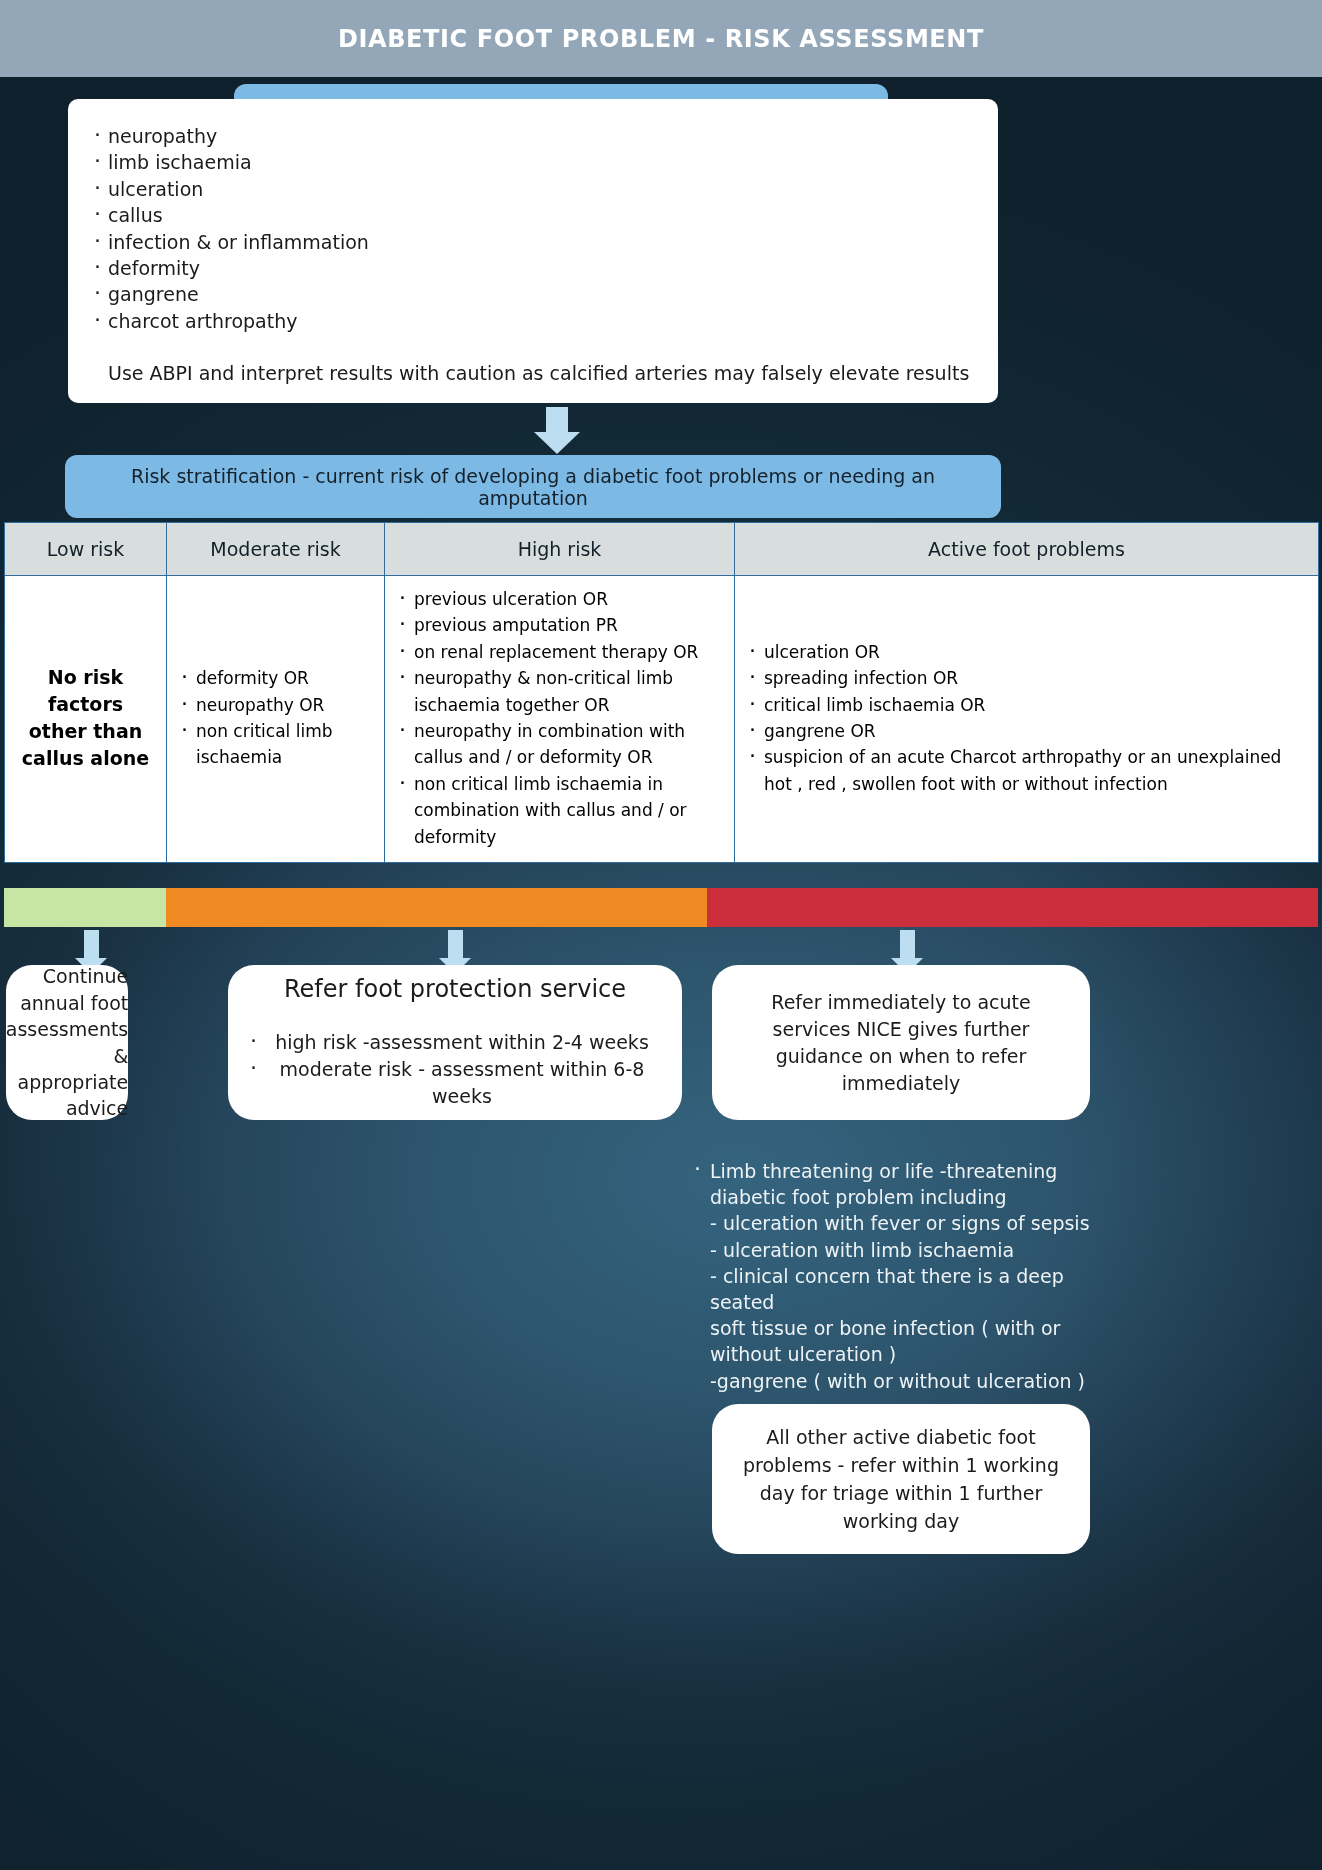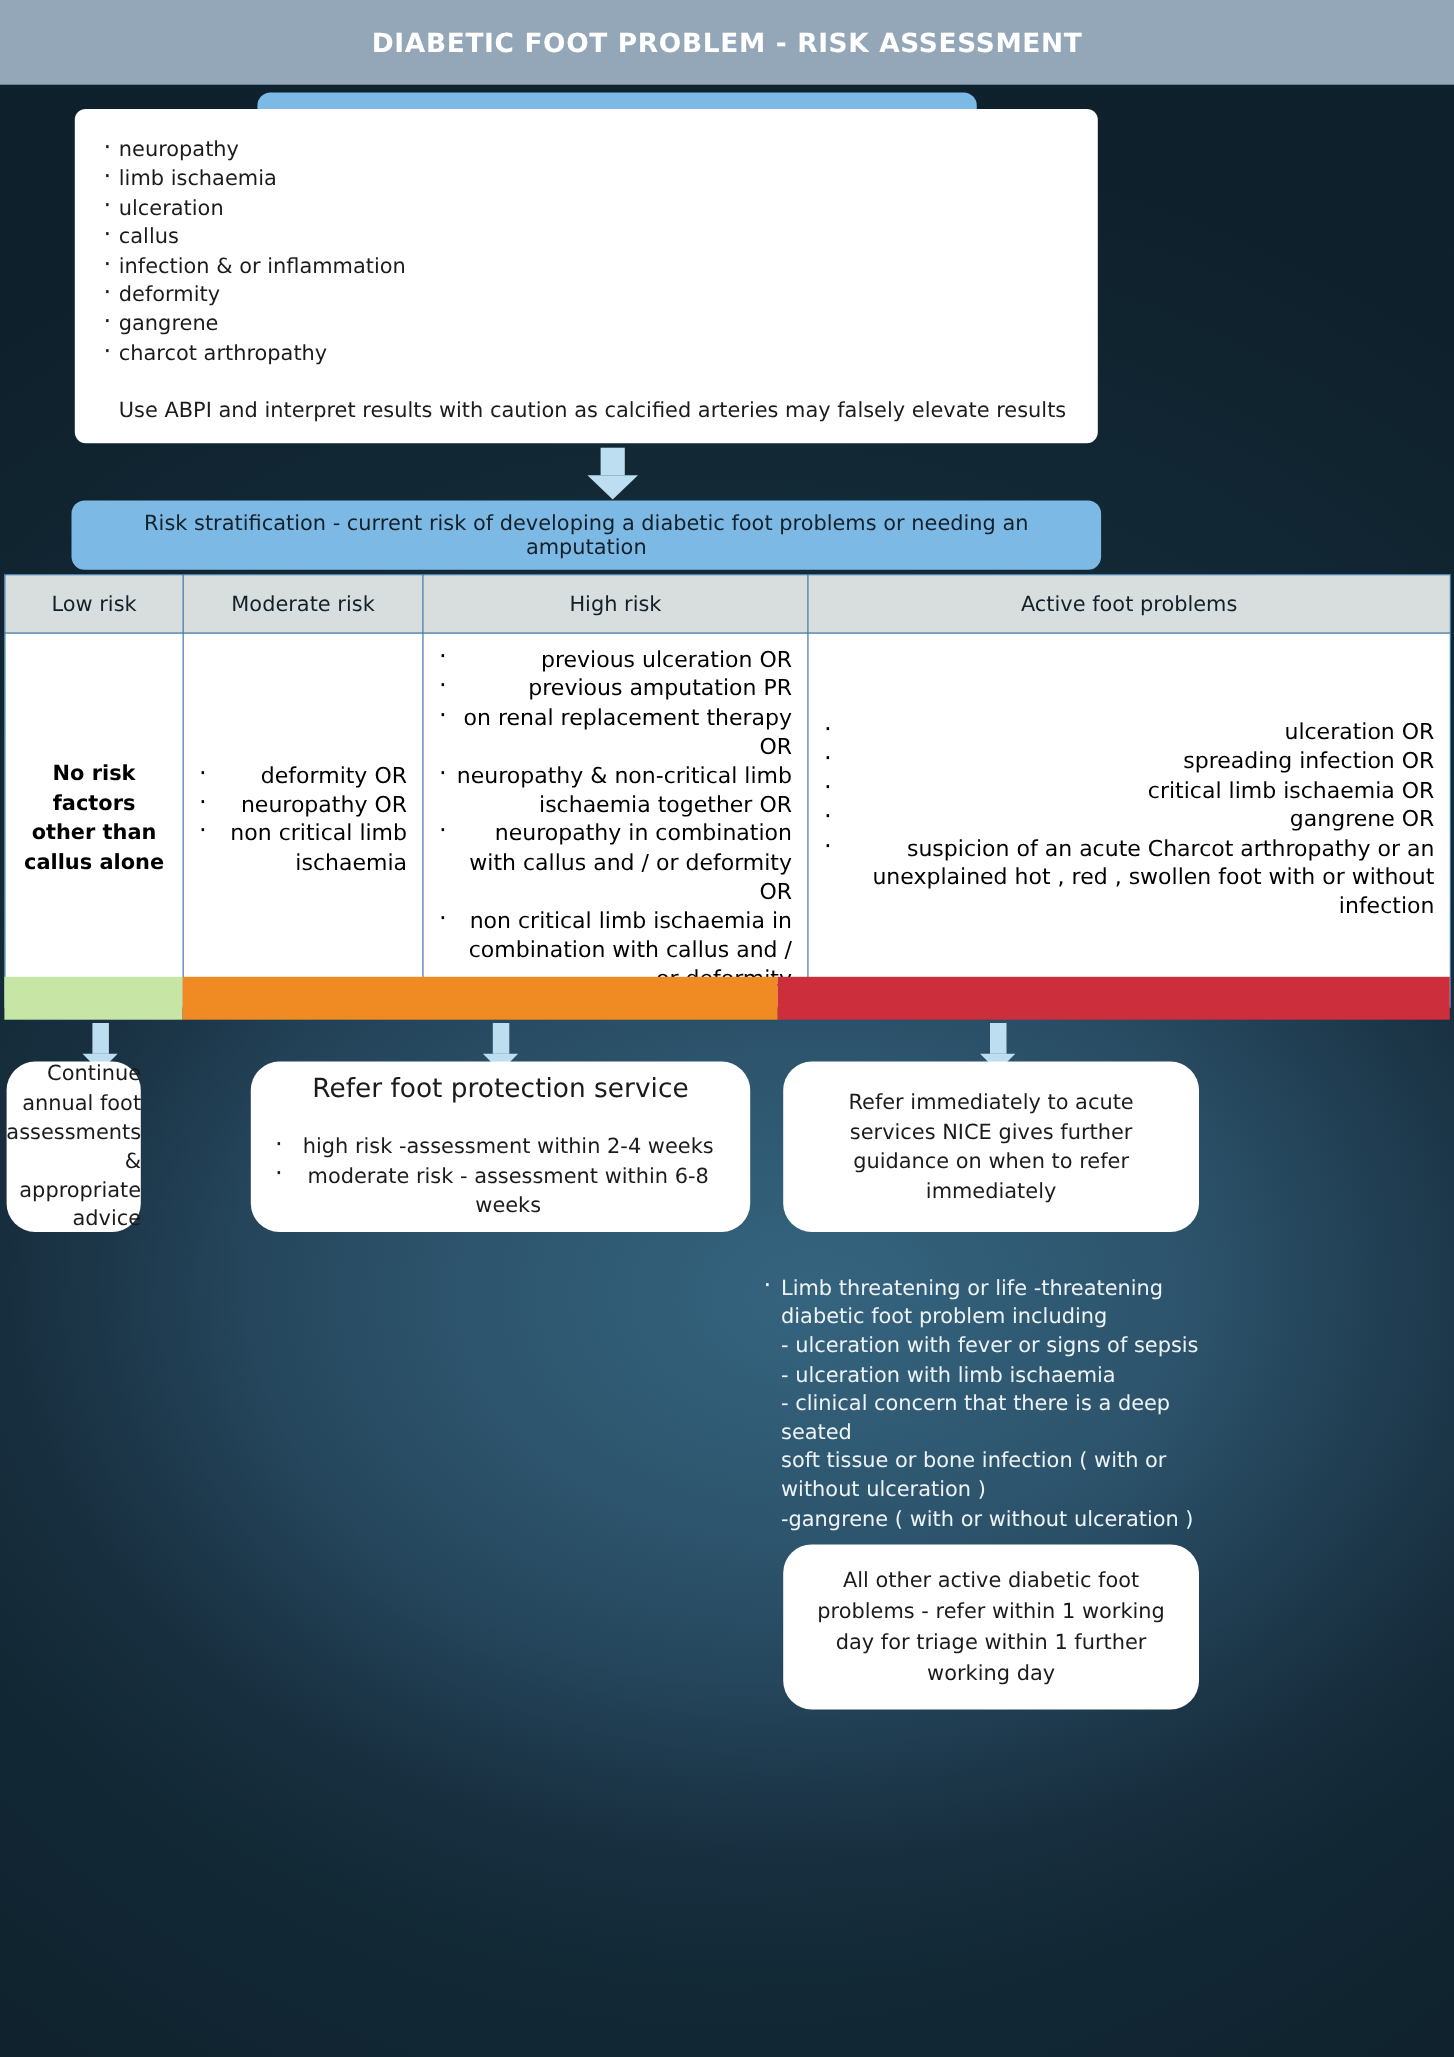--- a/index.html
+++ b/index.html
@@ -113,25 +113,24 @@
     background: #d7dedd;
     height: 53px;
     font-weight: normal;
     font-size: 19px;
     color: #13202a;
   }
   #risk-table td { padding: 10px 14px 12px 14px; }
   .cell-center { text-align: center; font-size: 19px; line-height: 27px; }
   .cell-list { list-style: none; }
   .cell-list li {
-    font-size: 20px;
+    font-size: 17px;
     line-height: 26.4px;
     padding-left: 15px;
     position: relative;
-    text-align: right;
   }
   .cell-list li::before {
     content: "·"; position: absolute; left: 0; top: -1px; font-size: 22px; line-height: 26px;
   }
 
   
   .strip { position: absolute; height: 39px; top: 888px; }
   #strip-green  { left: 4px;   width: 162px; }
   #strip-orange { left: 166px; width: 541px; }
   #strip-red    { left: 707px; width: 611px; }

